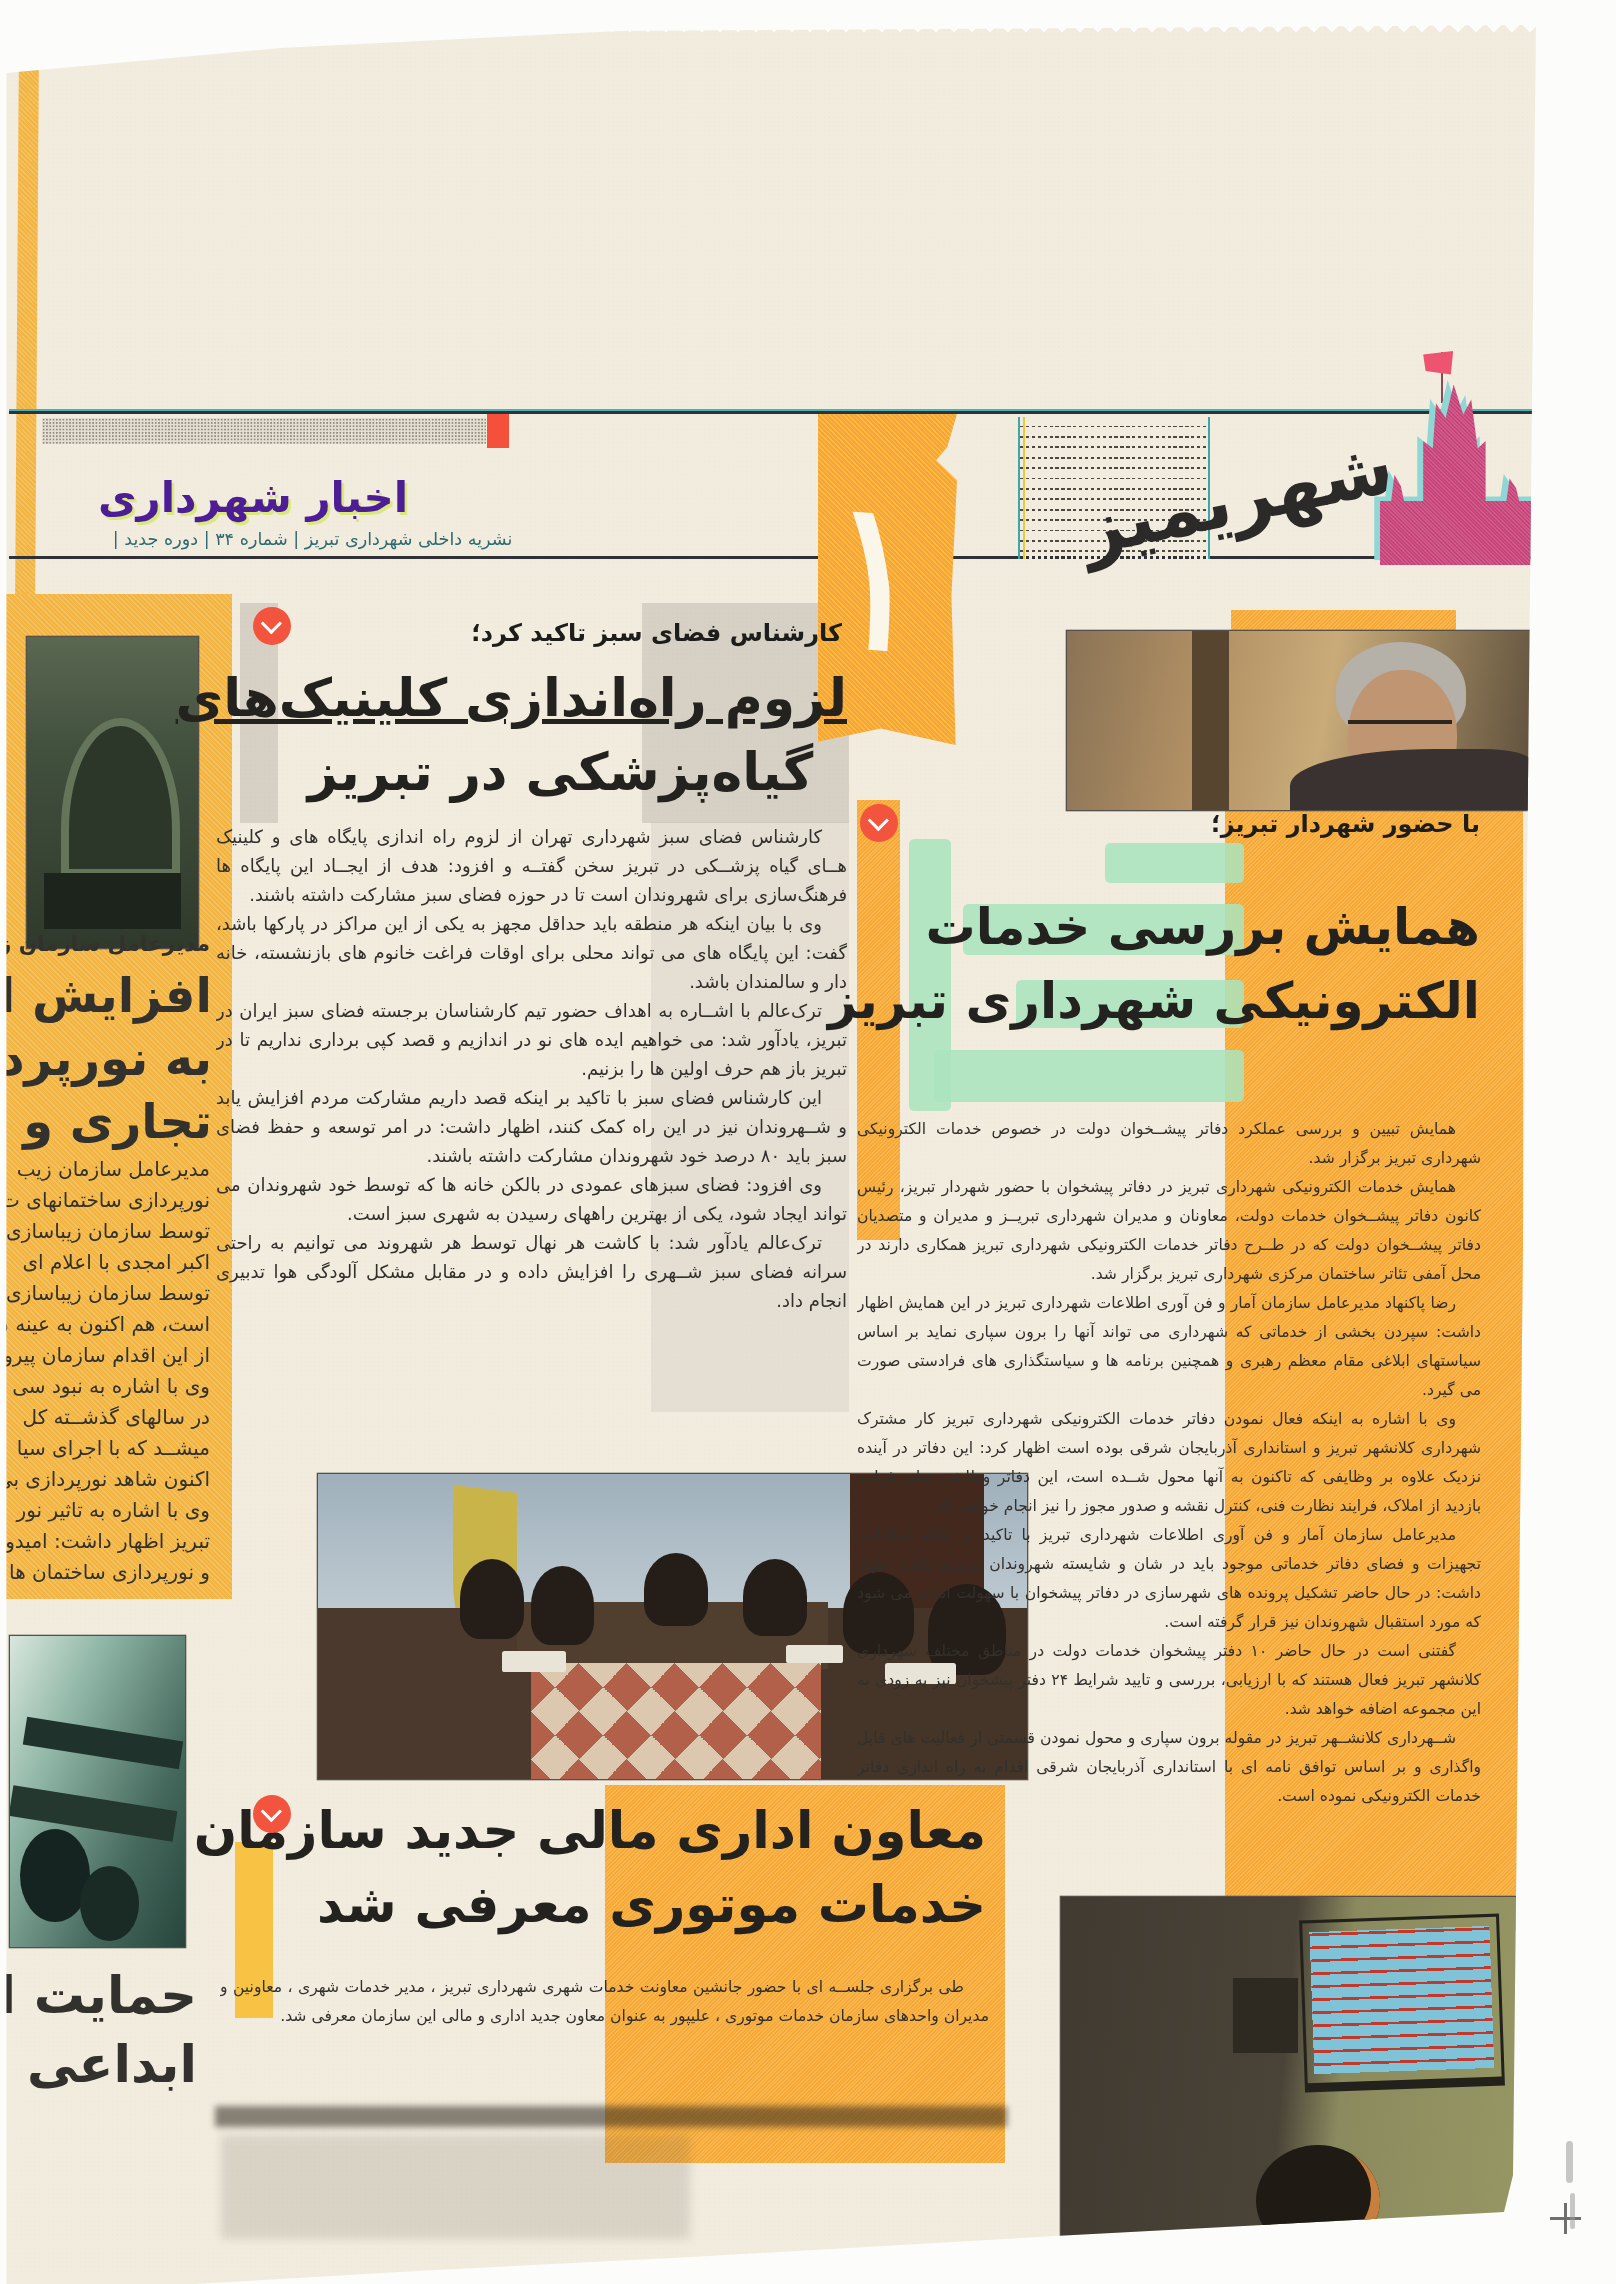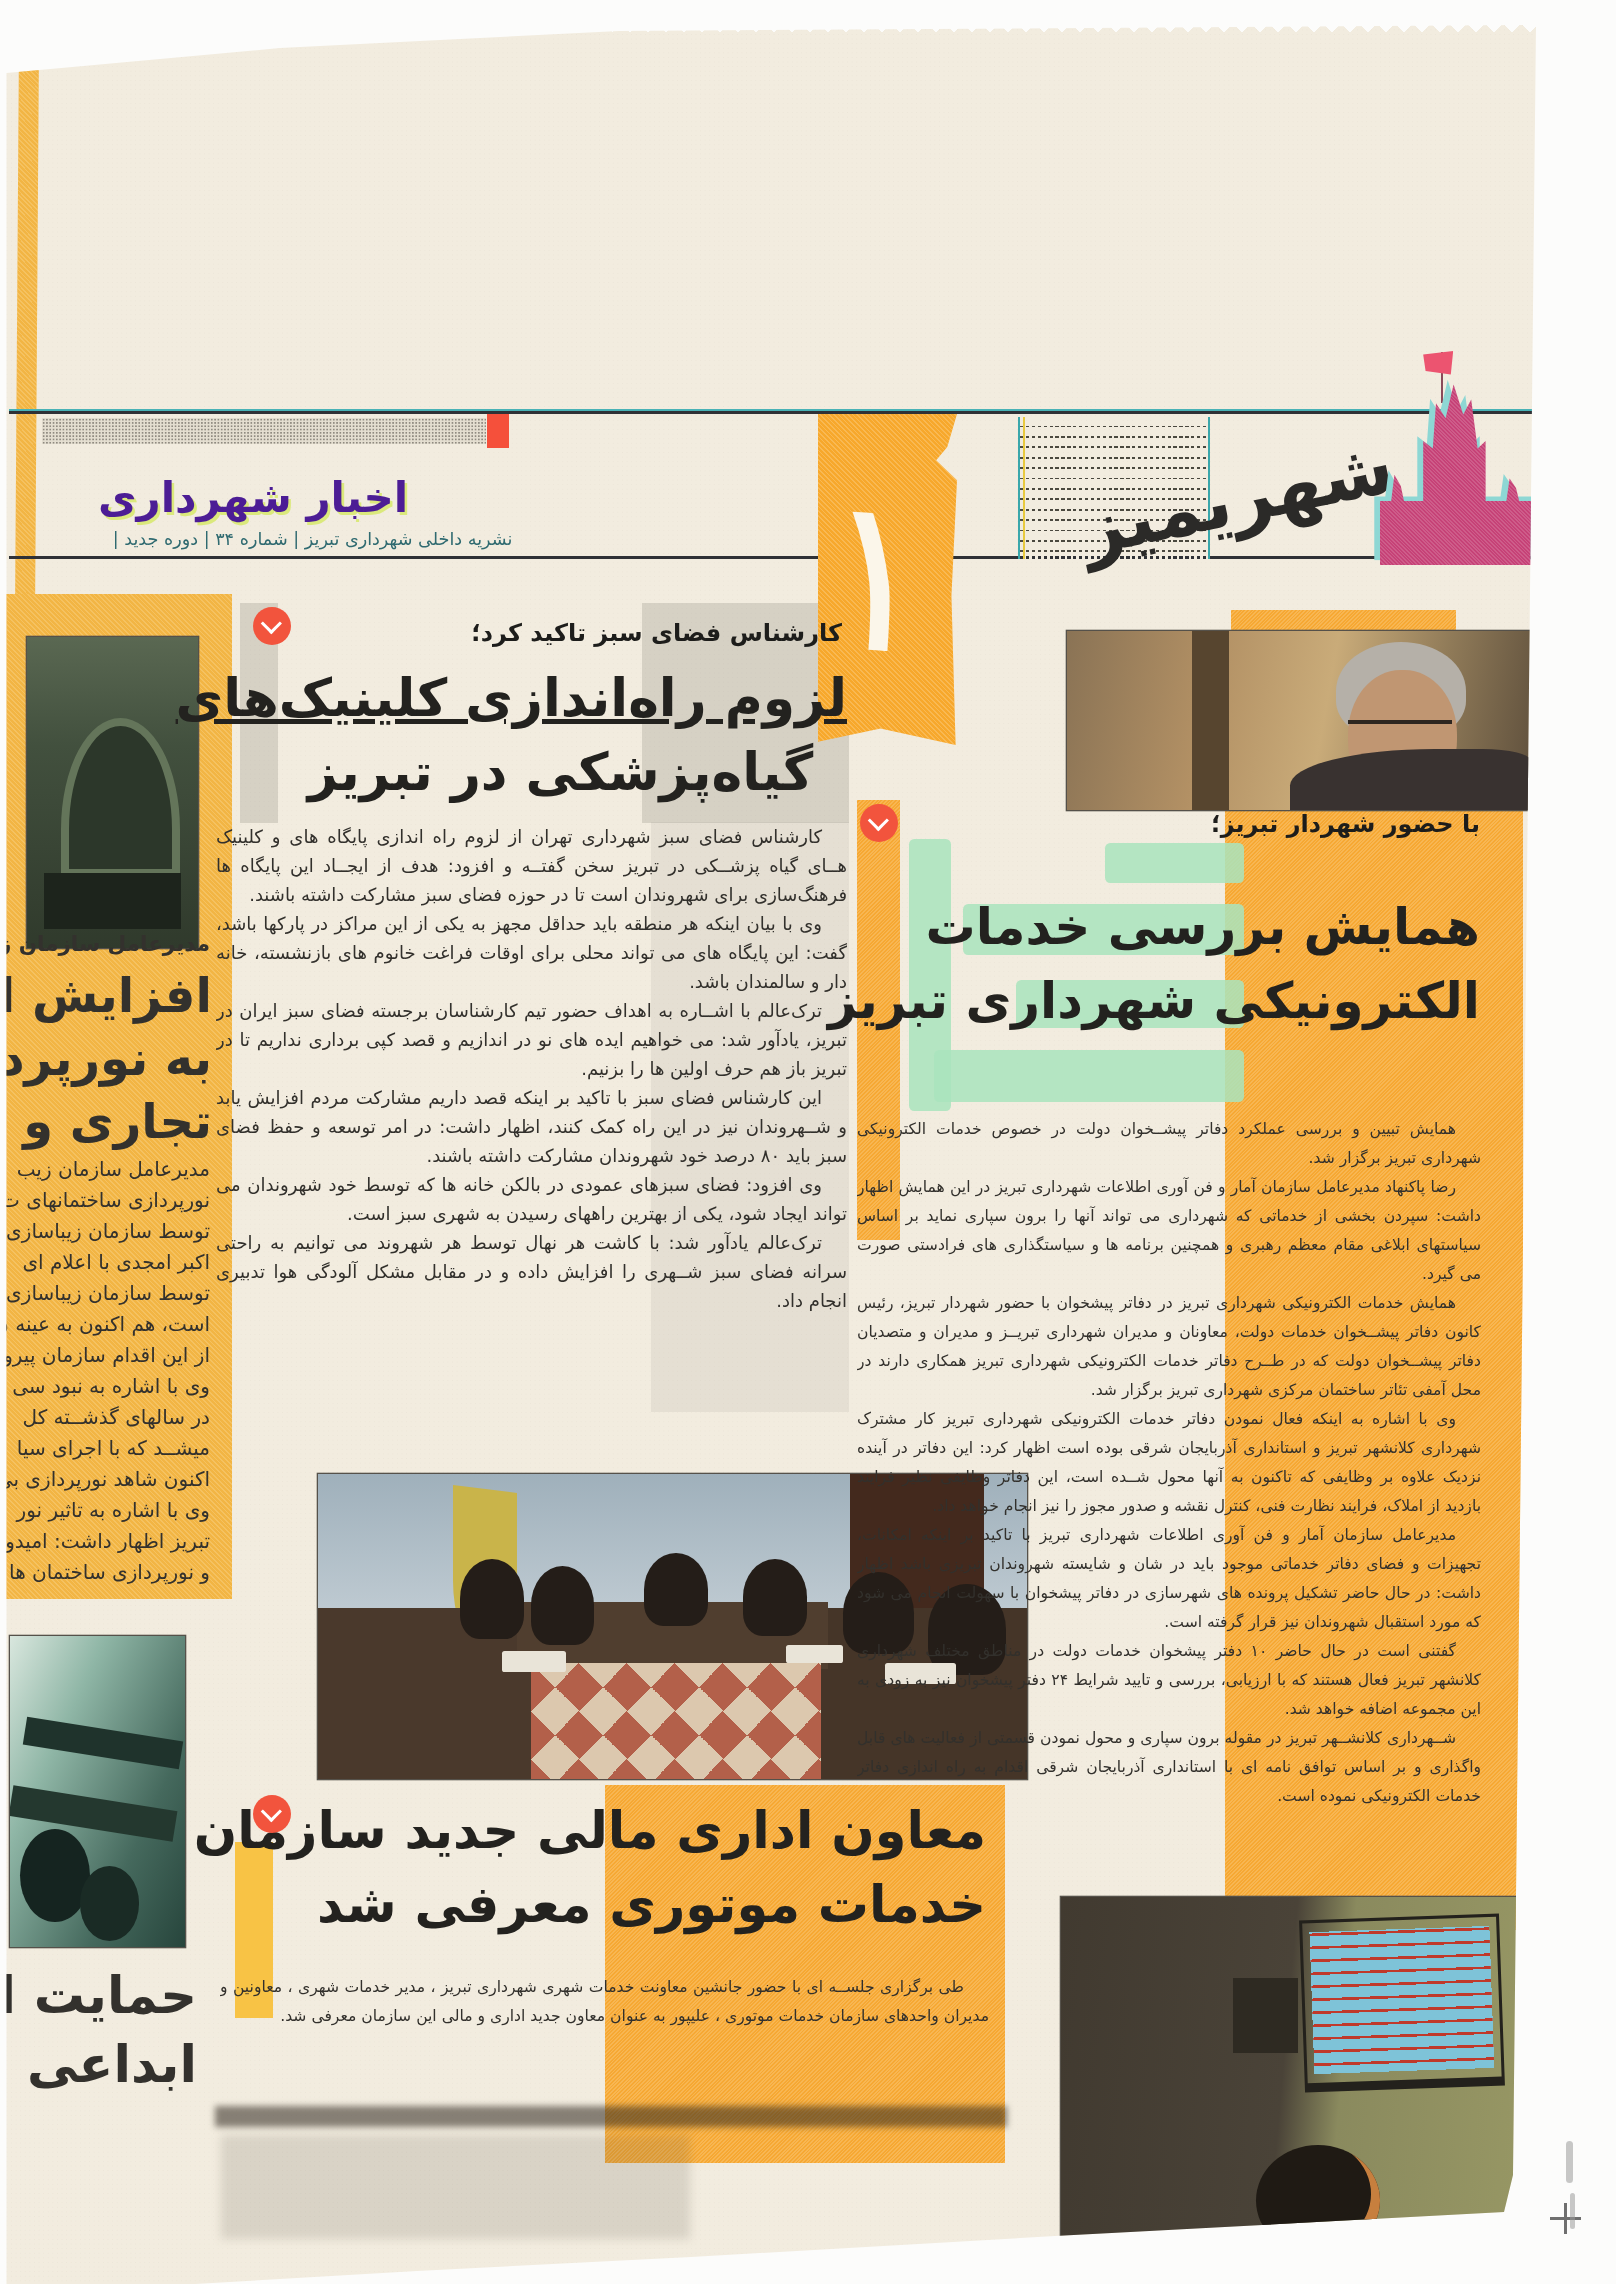--- a/index.html
+++ b/index.html
@@ -263,22 +263,22 @@
   <div class="abs greenhl" style="left:909px;top:839px;width:42px;height:272px;"></div>
   <div class="abs greenhl" style="left:1105px;top:843px;width:139px;height:40px;"></div>
   <div class="abs greenhl" style="left:963px;top:904px;width:281px;height:51px;"></div>
   <div class="abs greenhl" style="left:1016px;top:980px;width:228px;height:48px;"></div>
   <div class="abs greenhl" style="left:934px;top:1050px;width:310px;height:52px;"></div>
   <div class="abs kicker" style="left:959px;top:807px;width:521px;font-size:24px;line-height:35px;text-align:right;">با حضور شهردار تبریز؛</div>
   <div class="abs headline" style="left:912px;top:891px;width:568px;font-size:50px;line-height:72px;text-align:right;">همایش بررسی خدمات</div>
   <div class="abs headline" style="left:912px;top:965px;width:568px;font-size:50px;line-height:72px;text-align:right;">الکترونیکی شهرداری تبریز</div>
   <div class="abs bodytext" style="left:857px;top:1115px;width:624px;height:812px;font-size:15.6px;line-height:29px;">
       <p>همایش تبیین و بررسی عملکرد دفاتر پیشــخوان دولت در خصوص خدمات الکترونیکی شهرداری تبریز برگزار شد.</p>
+      <p>همایش خدمات الکترونیکی شهرداری تبریز در دفاتر پیشخوان با حضور شهردار تبریز، رئیس کانون دفاتر پیشــخوان خدمات دولت، معاونان و مدیران شهرداری تبریــز و مدیران و متصدیان دفاتر پیشــخوان دولت که در طــرح دفاتر خدمات الکترونیکی شهرداری تبریز همکاری دارند در محل آمفی تئاتر ساختمان مرکزی شهرداری تبریز برگزار شد.</p>
       <p>رضا پاکنهاد مدیرعامل سازمان آمار و فن آوری اطلاعات شهرداری تبریز در این همایش اظهار داشت: سپردن بخشی از خدماتی که شهرداری می تواند آنها را برون سپاری نماید بر اساس سیاستهای ابلاغی مقام معظم رهبری و همچنین برنامه ها و سیاستگذاری های فرادستی صورت می گیرد.</p>
-      <p>همایش خدمات الکترونیکی شهرداری تبریز در دفاتر پیشخوان با حضور شهردار تبریز، رئیس کانون دفاتر پیشــخوان خدمات دولت، معاونان و مدیران شهرداری تبریــز و مدیران و متصدیان دفاتر پیشــخوان دولت که در طــرح دفاتر خدمات الکترونیکی شهرداری تبریز همکاری دارند در محل آمفی تئاتر ساختمان مرکزی شهرداری تبریز برگزار شد.</p>
       <p>وی با اشاره به اینکه فعال نمودن دفاتر خدمات الکترونیکی شهرداری تبریز کار مشترک شهرداری کلانشهر تبریز و استانداری آذربایجان شرقی بوده است اظهار کرد: این دفاتر در آینده نزدیک علاوه بر وظایفی که تاکنون به آنها محول شــده است، این دفاتر وظایفی نظیر فرایند بازدید از املاک، فرایند نظارت فنی، کنترل نقشه و صدور مجوز را نیز انجام خواهد داد.</p>
       <p>مدیرعامل سازمان آمار و فن آوری اطلاعات شهرداری تبریز با تاکید بر اینکه امکانات، تجهیزات و فضای دفاتر خدماتی موجود باید در شان و شایسته شهروندان تبریزی باشد اظهار داشت: در حال حاضر تشکیل پرونده های شهرسازی در دفاتر پیشخوان با سهولت انجام می شود که مورد استقبال شهروندان نیز قرار گرفته است.</p>
       <p>گفتنی است در حال حاضر ۱۰ دفتر پیشخوان خدمات دولت در مناطق مختلف شهرداری کلانشهر تبریز فعال هستند که با ارزیابی، بررسی و تایید شرایط ۲۴ دفتر پیشخوان نیز به زودی به این مجموعه اضافه خواهد شد.</p>
       <p>شــهرداری کلانشــهر تبریز در مقوله برون سپاری و محول نمودن قسمتی از فعالیت های قابل واگذاری و بر اساس توافق نامه ای با استانداری آذربایجان شرقی اقدام به راه اندازی دفاتر خدمات الکترونیکی نموده است.</p>
     </div>
   <div class="abs photo ph-screen" style="left:1061px;top:1897px;width:464px;height:339px;">
     <div class="tv"></div>
     <div class="frame"></div>
     <div class="head"></div>
   </div>

